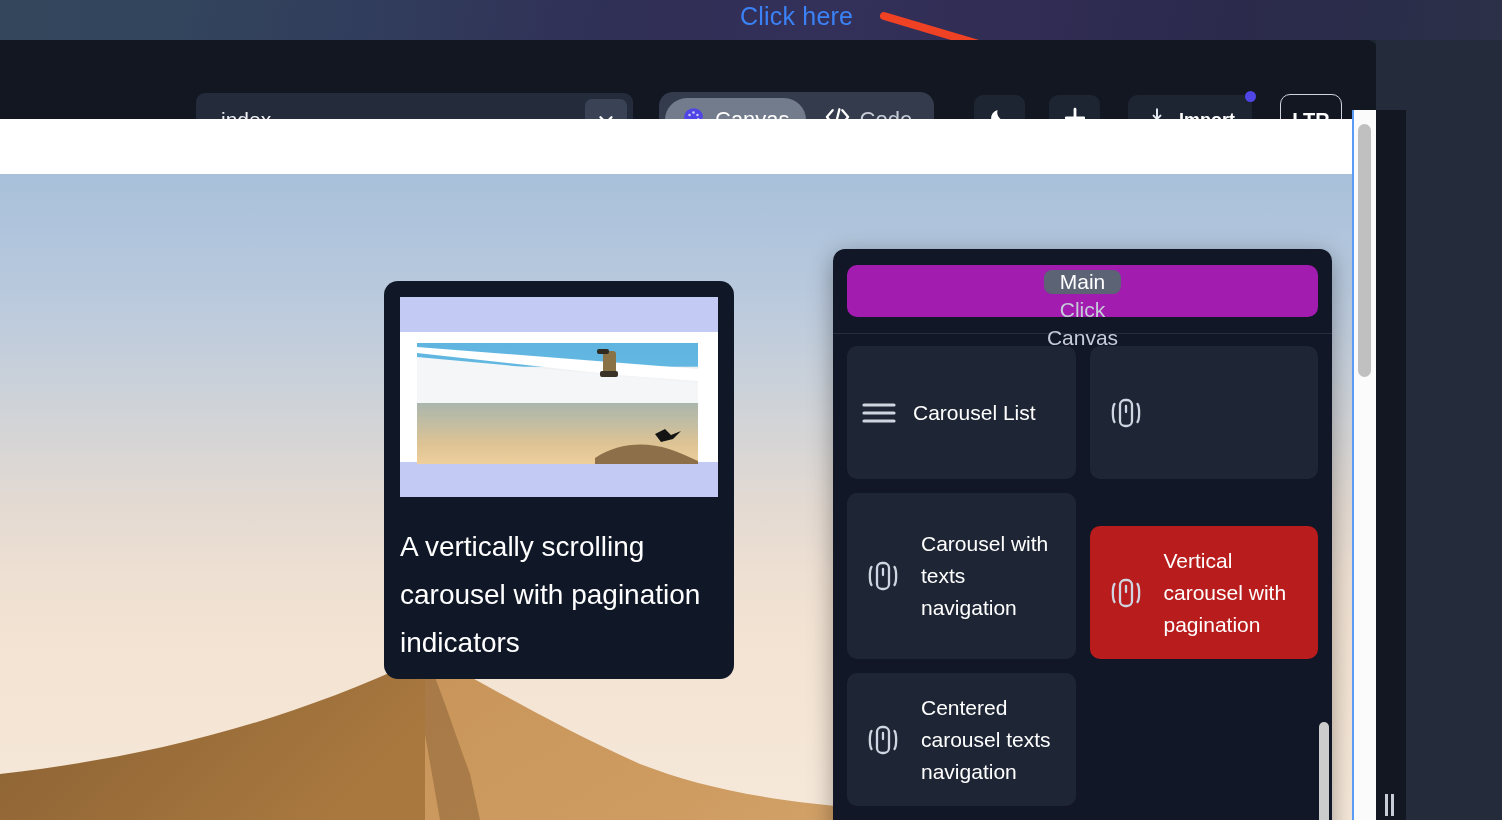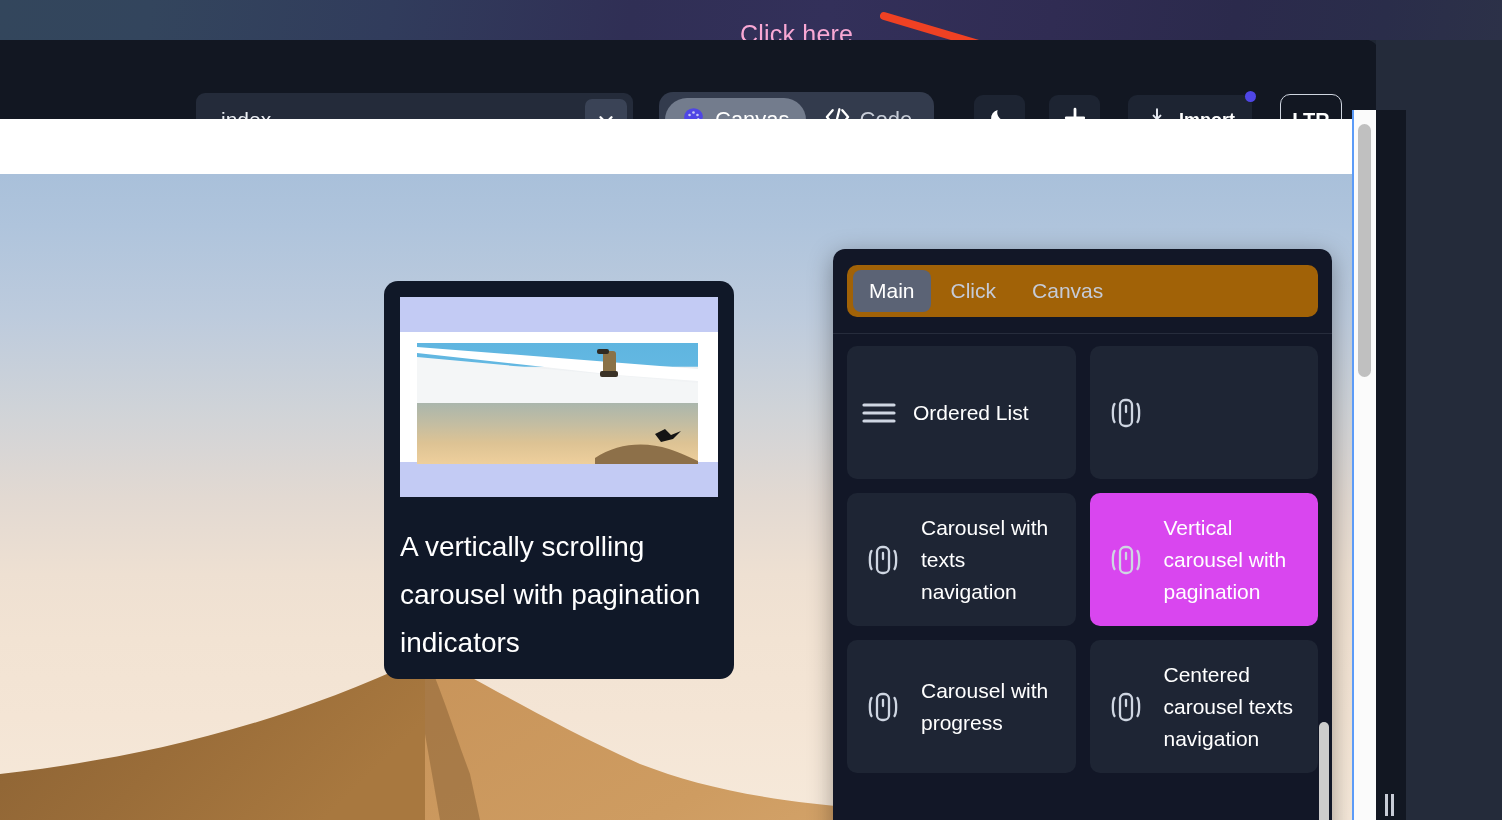--- a/index.html
+++ b/index.html
@@ -13,22 +13,22 @@
 
   
   .topstrip {
     position: absolute; left: 0; top: 0; width: 1502px; height: 40px;
     background: linear-gradient(100deg,
        #33465c 0%, #33455d 10%, #313c5c 26%,
        #302f55 42%, #33305a 55%, #302c53 70%,
        #2b2a4c 82%, #2a2d4a 92%, #2c3148 100%);
   }
   .annotation {
-    position: absolute; left: 740px; top: 20px;
-    font-size: 25px; color: #f9a8d4; letter-spacing: .2px;
+    position: absolute; left: 740px; top: 2px;
+    font-size: 25px; color: #3b82f6; letter-spacing: .2px;
     white-space: nowrap;
   }
   .arrow-svg { position: absolute; left: 880px; top: 10px; }
 
   
   .appwin {
     position: absolute; left: 0; top: 40px; width: 1378px; height: 780px;
     background: #121722;
     border-top-right-radius: 12px;
     overflow: hidden;
@@ -159,23 +159,23 @@
     width: 499px; height: 618px;
     background: #121727; border-radius: 12px;
     display: flex; flex-direction: column;
     box-shadow: 0 6px 24px rgba(0,0,0,.35);
   }
   .panel-head {
     padding: 16px 14px 16px 14px;
     border-bottom: 1px solid #262c3c;
   }
   .tabbar {
-    background: #a16207; border-radius: 10px;
+    background: #a21caf; border-radius: 10px;
     display: flex; align-items: center; gap: 4px;
-    padding: 5px 6px; height: 52px;
+    padding: 5px 6px; height: 52px; flex-direction: column;
   }
   .tab {
     height: 42px; padding: 0 16px; border-radius: 8px;
     display: flex; align-items: center;
     font-size: 21px; color: #c5cbd8; cursor: pointer;
   }
   .tab.active { background: #5b6375; color: #ffffff; }
 
   .panel-body {
     position: relative; flex: 1; overflow: hidden;
@@ -184,21 +184,21 @@
   .grid {
     display: grid; grid-template-columns: 1fr 1fr;
     gap: 14px;
   }
   .comp {
     background: #1e2534; border-radius: 10px;
     min-height: 133px; padding: 0 14px;
     display: flex; align-items: center; gap: 16px;
     cursor: pointer;
   }
-  .comp.hover { background: #d946ef; }
+  .comp.hover { background: #b91c1c; margin-top: 33px; }
   .comp .cname {
     font-size: 21px; line-height: 32px; color: #ffffff;
   }
   .comp .ico { flex: 0 0 auto; display: flex; align-items: center; }
 
   .panel-scrollbar {
     position: absolute; right: 3px; top: 10px;
     width: 10px; height: 590px;
   }
   .panel-thumb {
@@ -375,21 +375,21 @@
 
         <div class="panel-body">
           <div class="grid">
 
             <div class="comp">
               <span class="ico">
                 <svg width="36" height="28" viewBox="0 0 36 28" fill="none">
                   <path d="M3 6h30M3 14h30M3 22h30" stroke="#cfd6e2" stroke-width="3.2" stroke-linecap="round"></path>
                 </svg>
               </span>
-              <span class="cname">Ordered List</span>
+              <span class="cname">Carousel List</span>
             </div>
 
             <div class="comp">
               <span class="ico">
                 <svg width="44" height="44" viewBox="0 0 44 44" fill="none">
                   <rect x="16" y="9" width="12" height="26" rx="5" stroke="#cfd6e2" stroke-width="2.3"></rect>
                   <path d="M22 15v6" stroke="#cfd6e2" stroke-width="2.3" stroke-linecap="round"></path>
                   <path d="M10.5 13c-2.2 3-2.2 15 0 18" stroke="#cfd6e2" stroke-width="2.3" stroke-linecap="round"></path>
                   <path d="M33.5 13c2.2 3 2.2 15 0 18" stroke="#cfd6e2" stroke-width="2.3" stroke-linecap="round"></path>
                 </svg>
@@ -413,31 +413,20 @@
                 <svg width="44" height="44" viewBox="0 0 44 44" fill="none">
                   <rect x="16" y="9" width="12" height="26" rx="5" stroke="#cfd6e2" stroke-width="2.3"></rect>
                   <path d="M22 15v6" stroke="#cfd6e2" stroke-width="2.3" stroke-linecap="round"></path>
                   <path d="M10.5 13c-2.2 3-2.2 15 0 18" stroke="#cfd6e2" stroke-width="2.3" stroke-linecap="round"></path>
                   <path d="M33.5 13c2.2 3 2.2 15 0 18" stroke="#cfd6e2" stroke-width="2.3" stroke-linecap="round"></path>
                 </svg>
               </span>
               <span class="cname">Vertical carousel with pagination</span>
             </div>
 
-            <div class="comp">
-              <span class="ico">
-                <svg width="44" height="44" viewBox="0 0 44 44" fill="none">
-                  <rect x="16" y="9" width="12" height="26" rx="5" stroke="#cfd6e2" stroke-width="2.3"></rect>
-                  <path d="M22 15v6" stroke="#cfd6e2" stroke-width="2.3" stroke-linecap="round"></path>
-                  <path d="M10.5 13c-2.2 3-2.2 15 0 18" stroke="#cfd6e2" stroke-width="2.3" stroke-linecap="round"></path>
-                  <path d="M33.5 13c2.2 3 2.2 15 0 18" stroke="#cfd6e2" stroke-width="2.3" stroke-linecap="round"></path>
-                </svg>
-              </span>
-              <span class="cname">Carousel with progress</span>
-            </div>
 
             <div class="comp">
               <span class="ico">
                 <svg width="44" height="44" viewBox="0 0 44 44" fill="none">
                   <rect x="16" y="9" width="12" height="26" rx="5" stroke="#cfd6e2" stroke-width="2.3"></rect>
                   <path d="M22 15v6" stroke="#cfd6e2" stroke-width="2.3" stroke-linecap="round"></path>
                   <path d="M10.5 13c-2.2 3-2.2 15 0 18" stroke="#cfd6e2" stroke-width="2.3" stroke-linecap="round"></path>
                   <path d="M33.5 13c2.2 3 2.2 15 0 18" stroke="#cfd6e2" stroke-width="2.3" stroke-linecap="round"></path>
                 </svg>
               </span>

